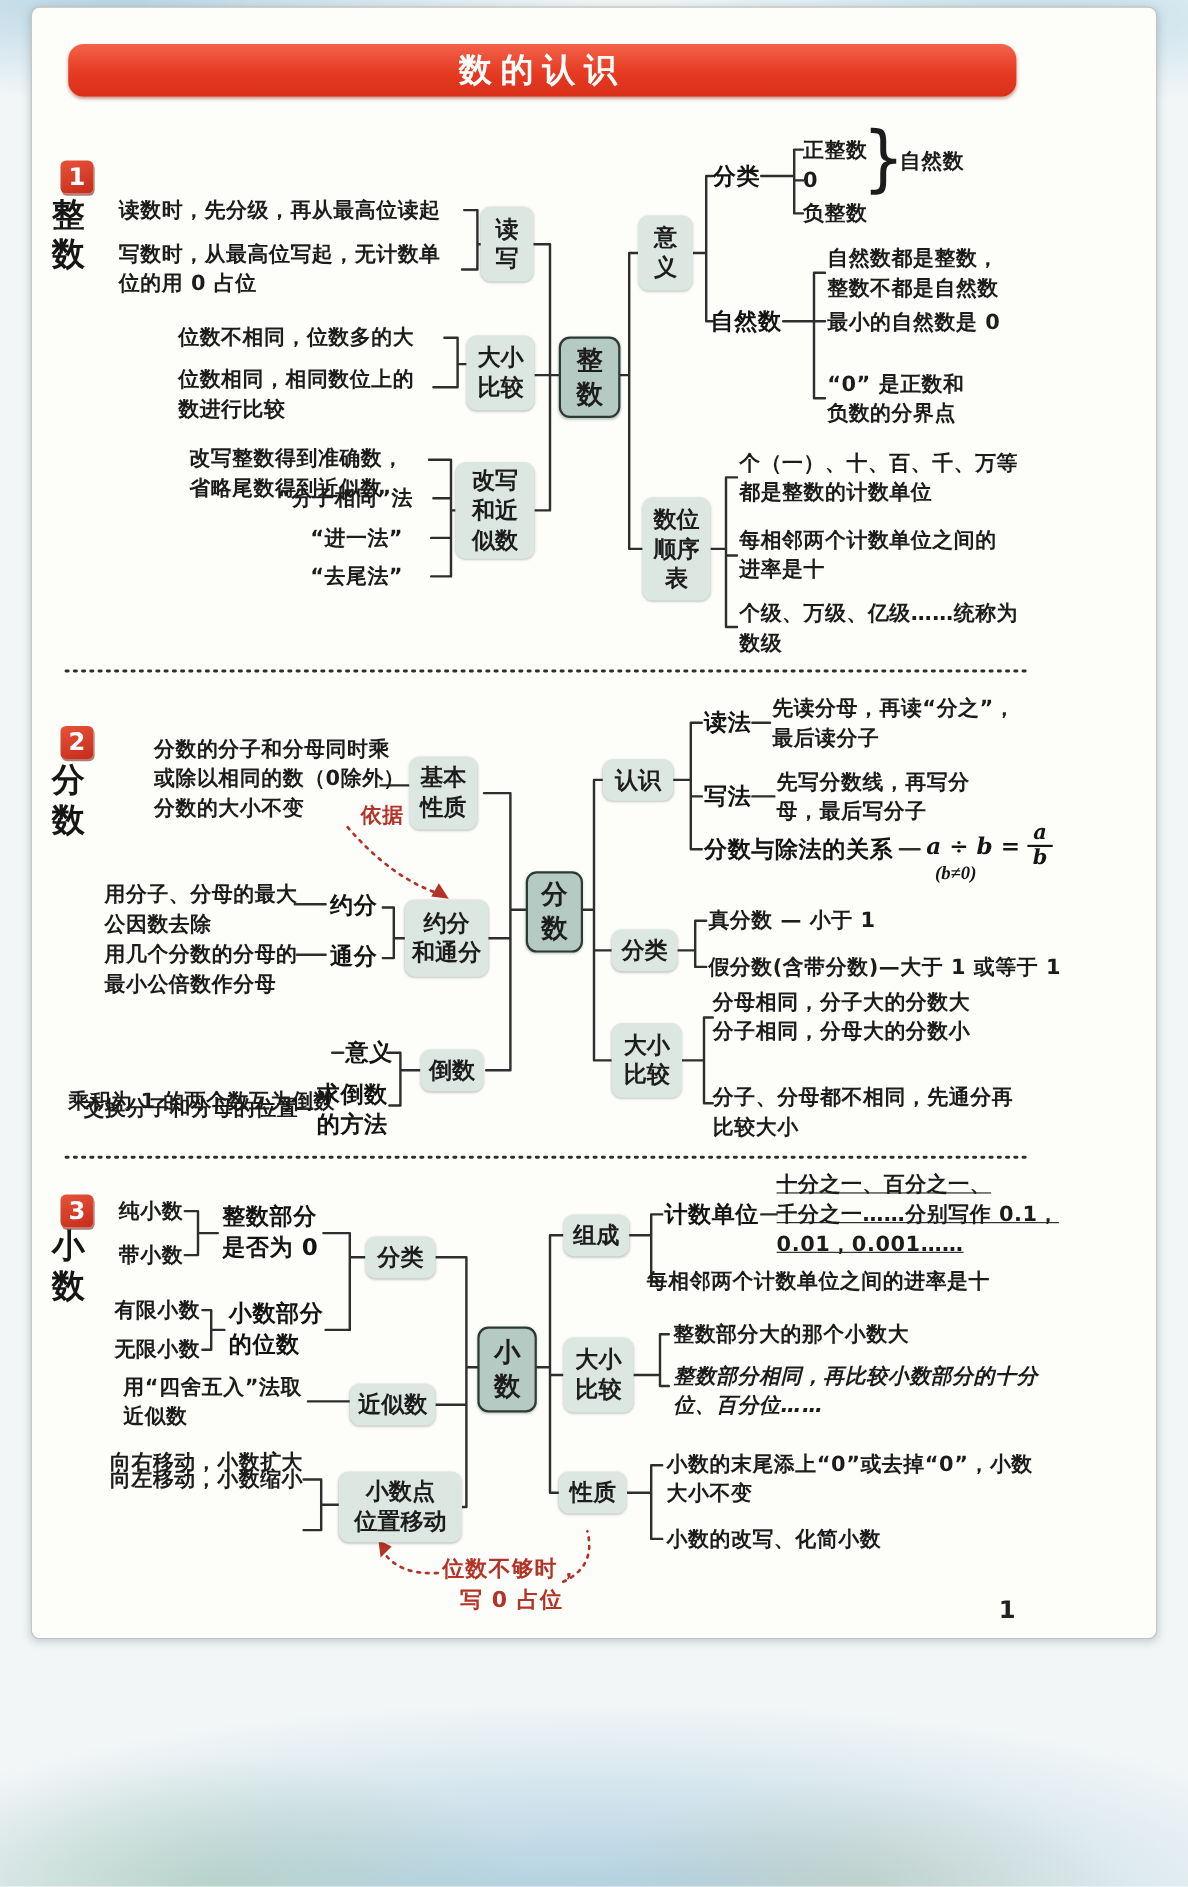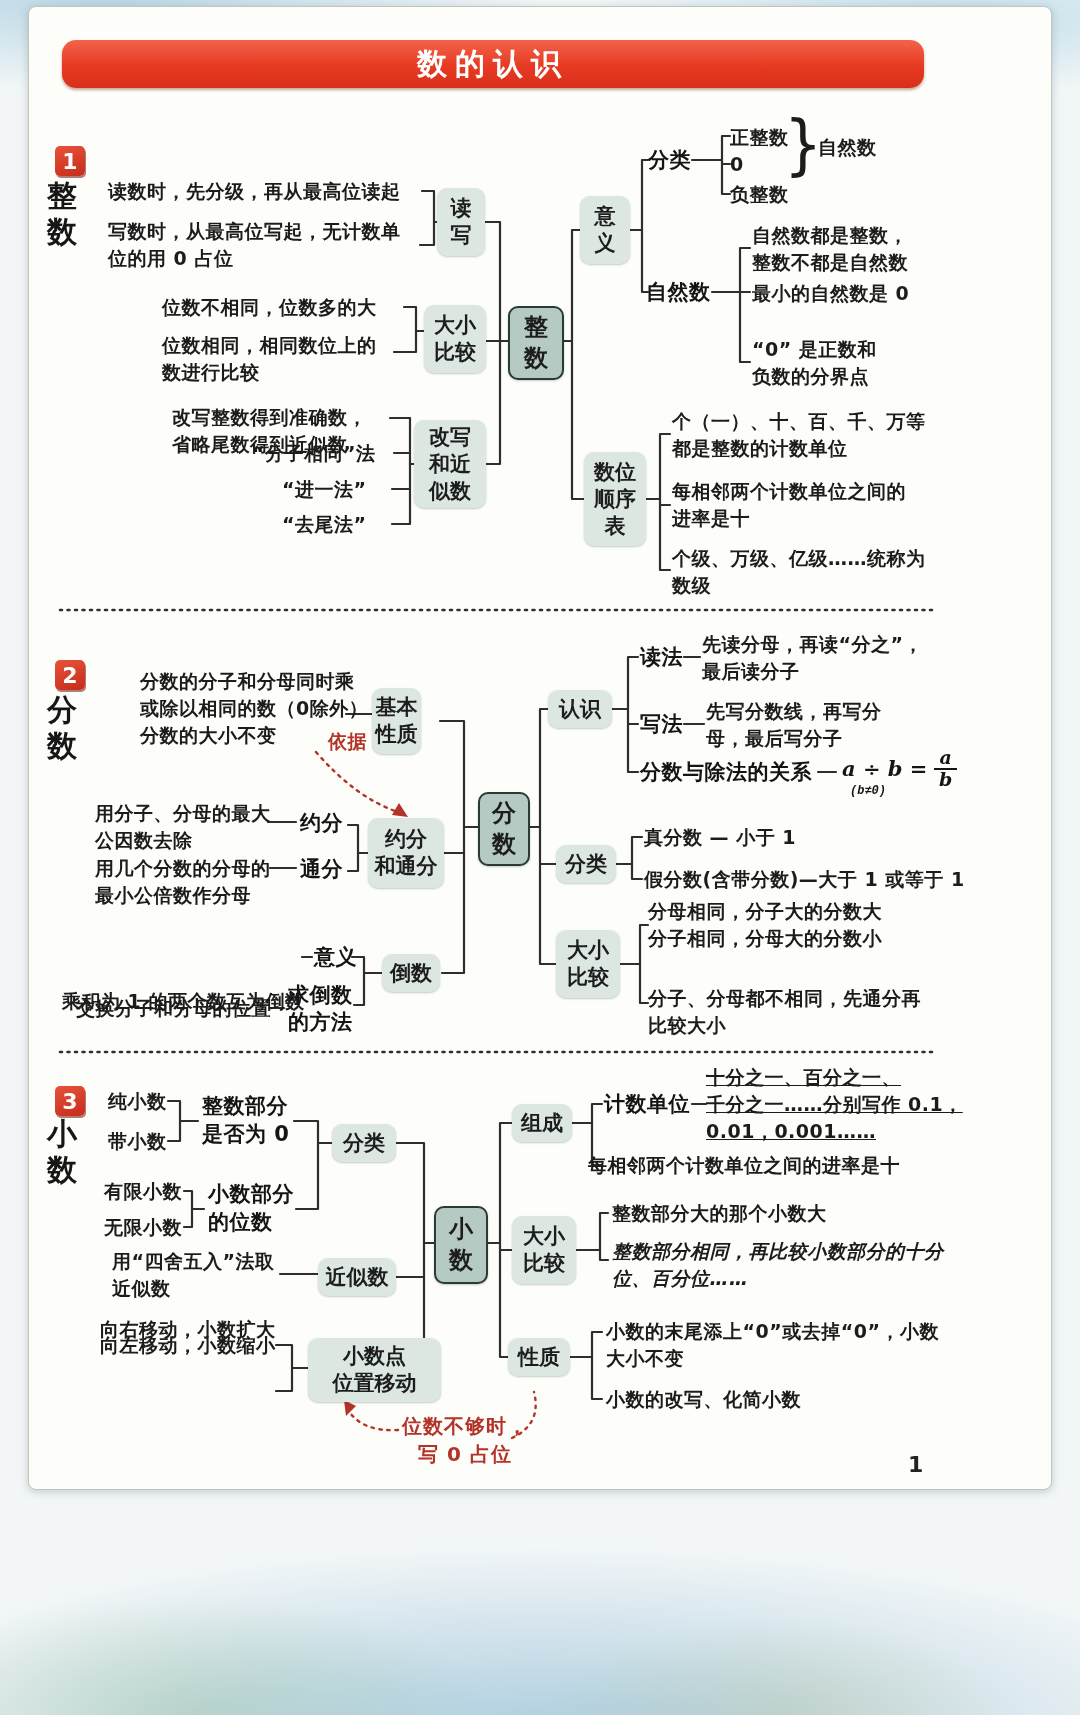--- a/index.html
+++ b/index.html
@@ -60,21 +60,21 @@
     position:absolute;text-align:center;font-size:20px;line-height:28px;
     font-weight:800;white-space:pre-line;letter-spacing:1px;
   }
   .formula{
     position:absolute;font-family:"DejaVu Serif","Liberation Serif",serif;
     font-style:italic;font-weight:700;font-size:21px;color:#151515;
     display:flex;align-items:center;gap:7px;
   }
   .frac{display:inline-flex;flex-direction:column;align-items:center;line-height:1.05;font-size:19px;}
   .frac .num{border-bottom:2px solid #151515;padding:0 5px;}
-  .cond{position:absolute;font-family:Liberation Mono, monospace;font-style:italic;font-weight:700;font-size:12px;color:#151515;}
+  .cond{position:absolute;font-family:Liberation Serif, serif;font-style:italic;font-weight:700;font-size:17px;color:#151515;}
   .pageno{position:absolute;font-size:22px;font-weight:700;color:#222;}
   svg.wire{position:absolute;left:0;top:0;pointer-events:none;}
 </style>
 </head>
 <body>
 
 <div class="page"></div>
 
 <svg class="wire" width="1080" height="1715" viewBox="0 0 1080 1715">
   <g fill="none" stroke="#2e2e2e" stroke-width="2.2" stroke-linecap="round" stroke-linejoin="round">
@@ -183,21 +183,21 @@
 <div class="t" style="left:672px;top:545px;">个级、万级、亿级……统称为
 数级</div>
 
 <div class="badge" style="left:55px;top:660px;">2</div>
 <div class="sec-title" style="left:42px;top:692px;">分
 数</div>
 
 <div class="t" style="left:140px;top:668px;">分数的分子和分母同时乘
 或除以相同的数（0除外），
 分数的大小不变</div>
-<div class="node" style="left:372px;top:688px;width:49px;height:66px;">基本
+<div class="node" style="left:372px;top:688px;width:62px;height:66px;">基本
 性质</div>
 <div class="lbl red" style="left:328px;top:728px;font-size:19px;">依据</div>
 
 <div class="t" style="left:95px;top:800px;">用分子、分母的最大
 公因数去除</div>
 <div class="lbl" style="left:300px;top:810px;">约分</div>
 <div class="t" style="left:95px;top:855px;">用几个分数的分母的
 最小公倍数作分母</div>
 <div class="lbl" style="left:300px;top:856px;">通分</div>
 <div class="node" style="left:368px;top:818px;width:76px;height:70px;">约分
@@ -254,21 +254,21 @@
 <div class="lbl" style="left:208px;top:1180px;line-height:28px;">小数部分
 的位数</div>
 <div class="node" style="left:332px;top:1124px;width:64px;height:38px;">分类</div>
 
 <div class="t" style="left:112px;top:1248px;">用“四舍五入”法取
 近似数</div>
 <div class="node" style="left:318px;top:1258px;width:78px;height:38px;">近似数</div>
 
 <div class="t" style="left:100px;top:1332px;">向左移动，小数缩小</div>
 <div class="t" style="left:100px;top:1316px;">向右移动，小数扩大</div>
-<div class="node" style="left:308px;top:1338px;width:133px;height:64px;">小数点
+<div class="node" style="left:308px;top:1338px;width:112px;height:64px;">小数点
 位置移动</div>
 
 <div class="node dark" style="left:434px;top:1206px;width:50px;height:74px;">小
 数</div>
 
 <div class="node" style="left:512px;top:1104px;width:60px;height:38px;">组成</div>
 <div class="lbl" style="left:604px;top:1091px;">计数单位</div>
 <div class="t" style="left:706px;top:1064px;text-decoration:underline;">十分之一、百分之一、
 千分之一……分别写作 0.1，
 0.01，0.001……</div>

